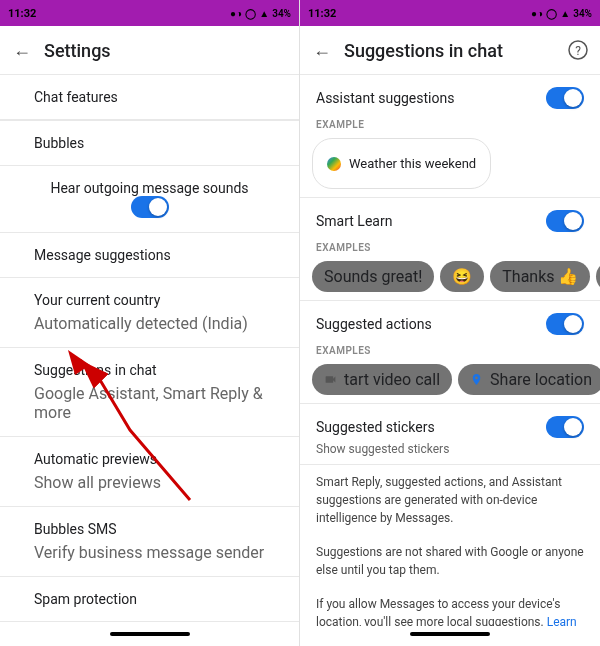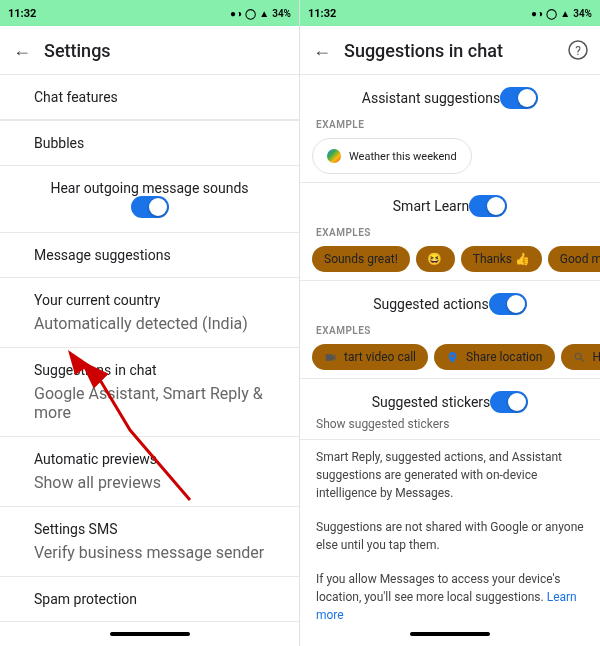--- a/index.html
+++ b/index.html
@@ -29,21 +29,21 @@
       height: 646px;
       background: #fff;
       display: flex;
       flex-direction: column;
       overflow: hidden;
     }
 
     
     .status-bar {
       height: 22px;
-      background: #86efac;
+      background: #a21caf;
       display: flex;
       align-items: center;
       justify-content: space-between;
       padding: 13px 8px;
       font-size: 11px;
       font-weight: 600;
       color: #000;
     }
     .status-bar .time { font-size: 11px; font-weight: 700; }
     .status-bar .icons { display: flex; align-items: center; gap: 3px; font-size: 10px; }
@@ -174,41 +174,41 @@
       text-transform: uppercase;
     }
     .examples-row {
       display: flex;
       align-items: center;
       gap: 6px;
       padding: 4px 12px 8px 12px;
       overflow: hidden;
     }
     .example-chip {
-      background: #a16207;
+      background: #737373;
       border-radius: 16px;
       padding: 6px 12px;
-      font-size: 12px;
+      font-size: 16px;
       color: #202124;
       white-space: nowrap;
       display: flex;
       align-items: center;
       gap: 4px;
     }
     .example-chip.assistant-chip {
       border: 1px solid #e0e0e0;
       background: #fff;
       border-radius: 20px;
-      padding: 10px 14px;
-      font-size: 11px;
+      padding: 17px 14px;
+      font-size: 13px;
     }
     .setting-row {
       display: flex;
       align-items: center;
-      justify-content: center;
+      justify-content: space-between;
       padding: 12px 16px 4px 16px;
     }
     .setting-row-title {
       font-size: 14px;
       color: #202124;
       font-weight: 400;
     }
     .setting-description {
       font-size: 12px;
       color: #666;
@@ -290,21 +290,21 @@
     </div>
     <div class="divider"></div>
 
     <div class="settings-item">
       <div class="item-title">Automatic previews</div>
       <div class="item-subtitle">Show all previews</div>
     </div>
     <div class="divider"></div>
 
     <div class="settings-item">
-      <div class="item-title">Settings SMS</div>
+      <div class="item-title">Bubbles SMS</div>
       <div class="item-subtitle">Verify business message sender</div>
     </div>
     <div class="divider"></div>
 
     <div class="settings-item">
       <div class="item-title">Spam protection</div>
     </div>
     <div class="divider"></div>
 
     <div class="settings-item">

